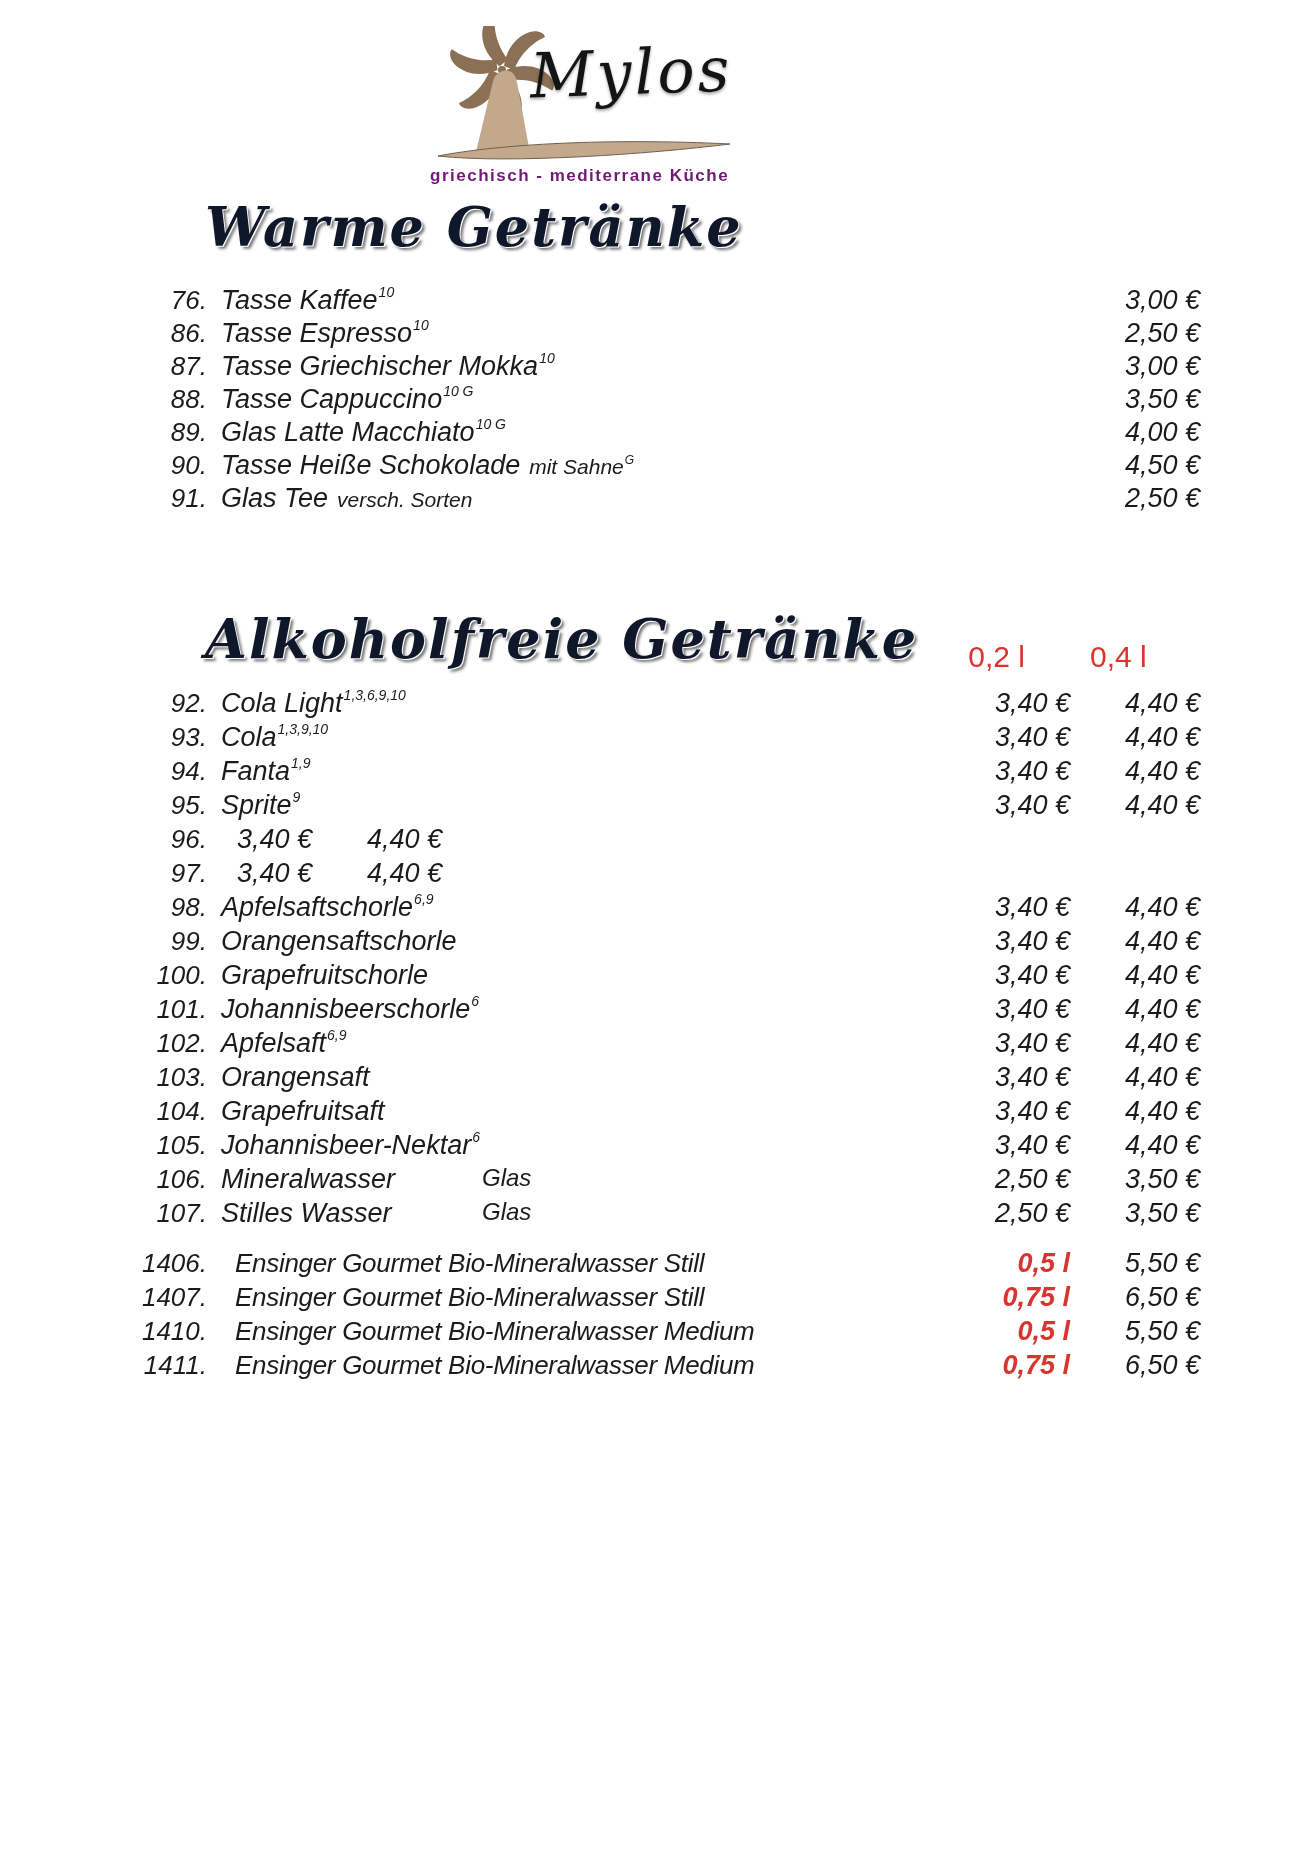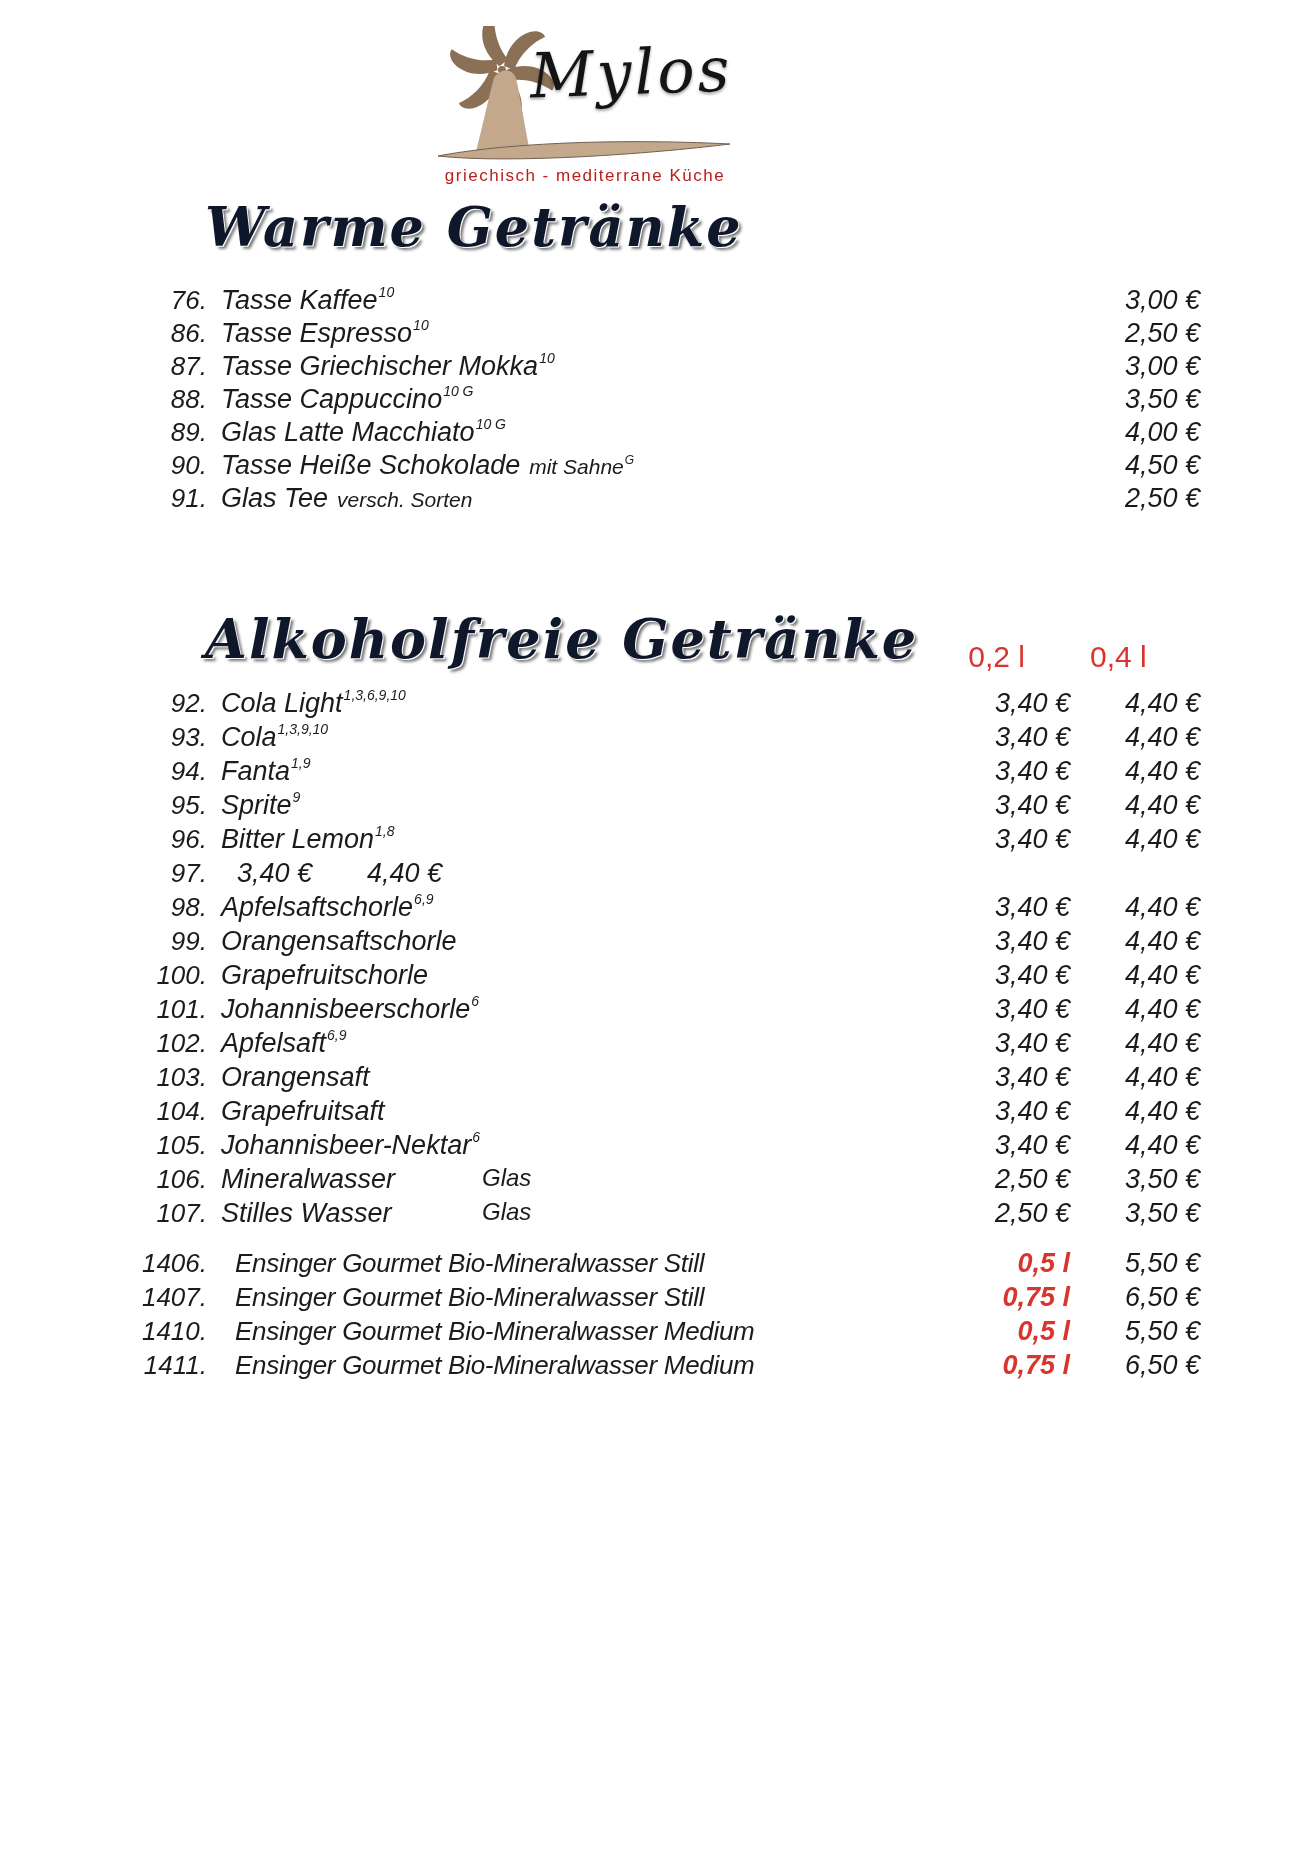--- a/index.html
+++ b/index.html
@@ -13,22 +13,22 @@
   .logo svg{position:absolute;left:0;top:0;}
   .wordmark{
     position:absolute;left:100px;top:16px;
     font-family:"DejaVu Serif","Liberation Serif",serif;
     font-style:italic;font-weight:400;font-size:62px;line-height:1;
     letter-spacing:3px;color:#141414;
     text-shadow:0 2px 3px rgba(0,0,0,.35);
     transform:rotate(-2deg);
   }
   .tagline{
-    position:absolute;left:0;top:140px;width:100%;text-align:center;
-    font-size:17px;letter-spacing:1.5px;color:#b91c1c;font-weight:400;
+    position:absolute;left:0;top:140px;width:100%;text-align:left;
+    font-size:17px;letter-spacing:1.5px;color:#701a75;font-weight:700;
   }
   
   .script-title{
     position:absolute;left:205px;
     font-family:"DejaVu Serif","Liberation Serif",serif;
     font-style:italic;font-weight:700;font-size:54px;line-height:1;
     letter-spacing:2px;color:#0f172a;
     text-shadow:1px 1px 0 #ffffff,3px 3px 3px rgba(0,0,0,.55);
   }
   #title-warm{top:200px;}
@@ -196,23 +196,20 @@
     <span class="num">95.</span>
     <span class="name">
       <span>Sprite</span><sup class="fnote">9</sup><span class="note-col"></span>
     </span>
     <span class="p1">3,40 €</span>
     <span class="p2">4,40 €</span>
   </div>
 
   <div class="row">
     <span class="num">96.</span>
-    <span class="name">
-      <span>Bitter Lemon</span><sup class="fnote">1,8</sup><span class="note-col"></span>
-    </span>
     <span class="p1">3,40 €</span>
     <span class="p2">4,40 €</span>
   </div>
 
   <div class="row">
     <span class="num">97.</span>
     <span class="p1">3,40 €</span>
     <span class="p2">4,40 €</span>
   </div>
 

